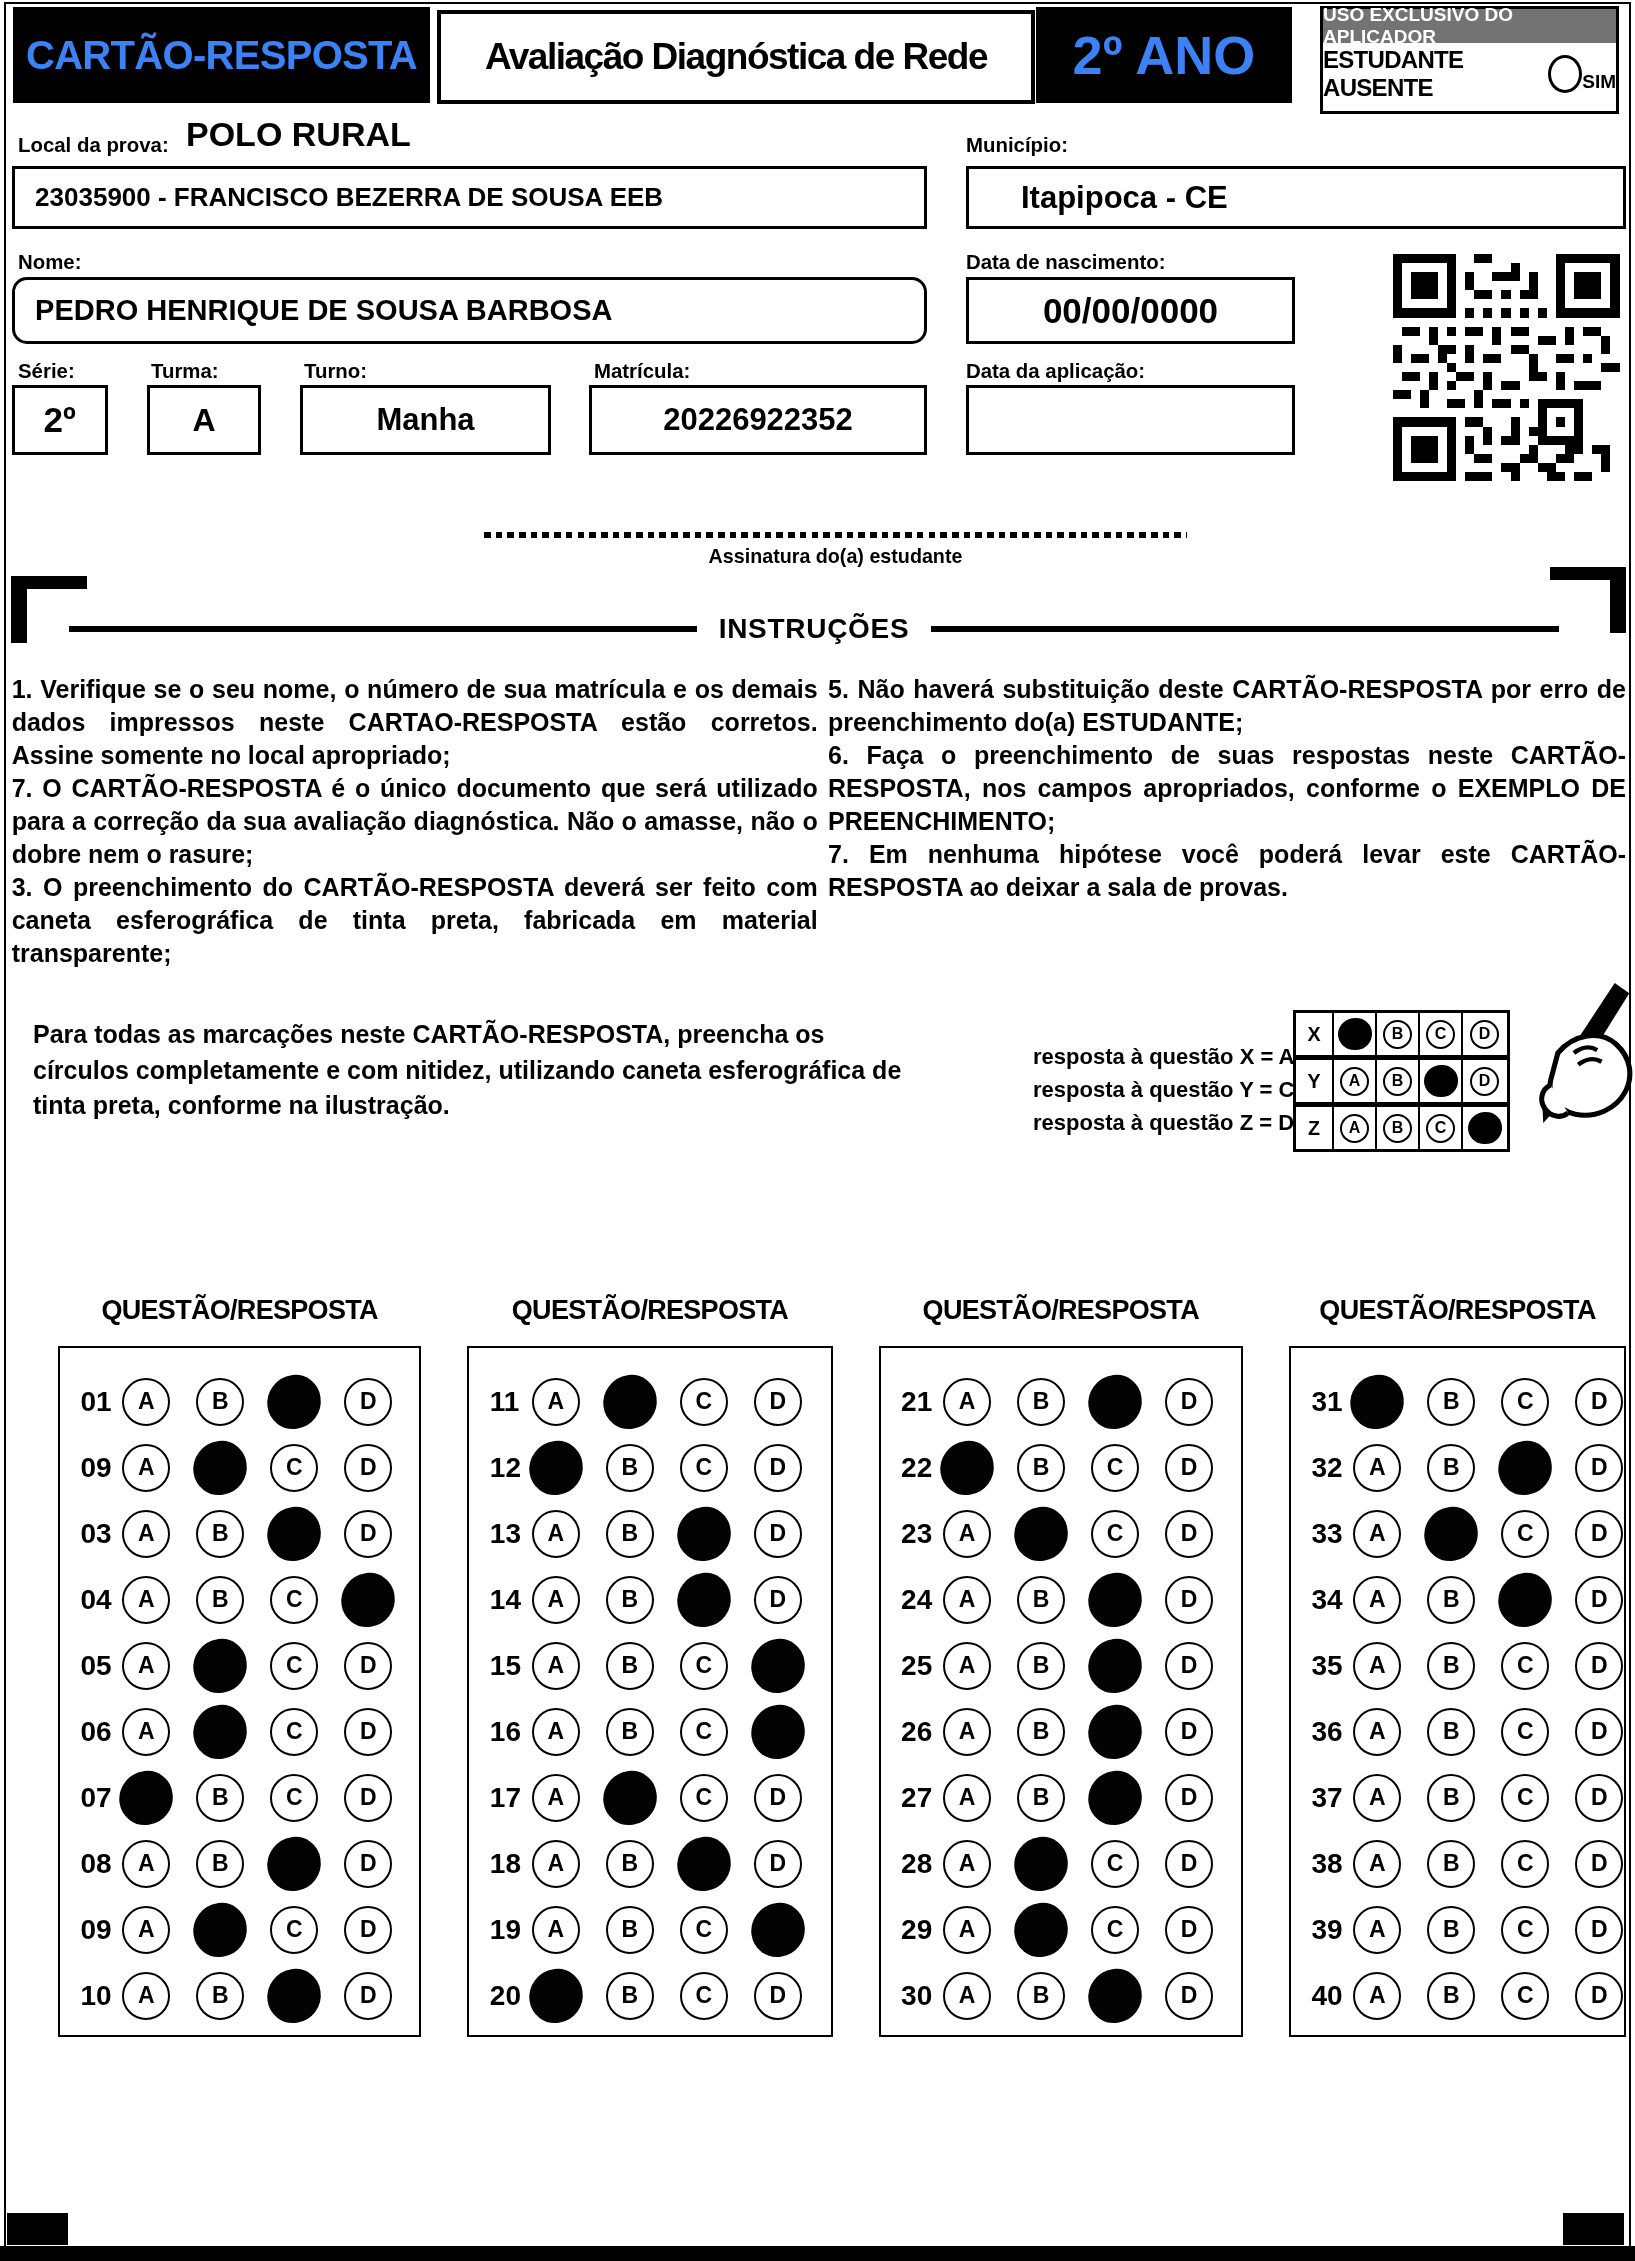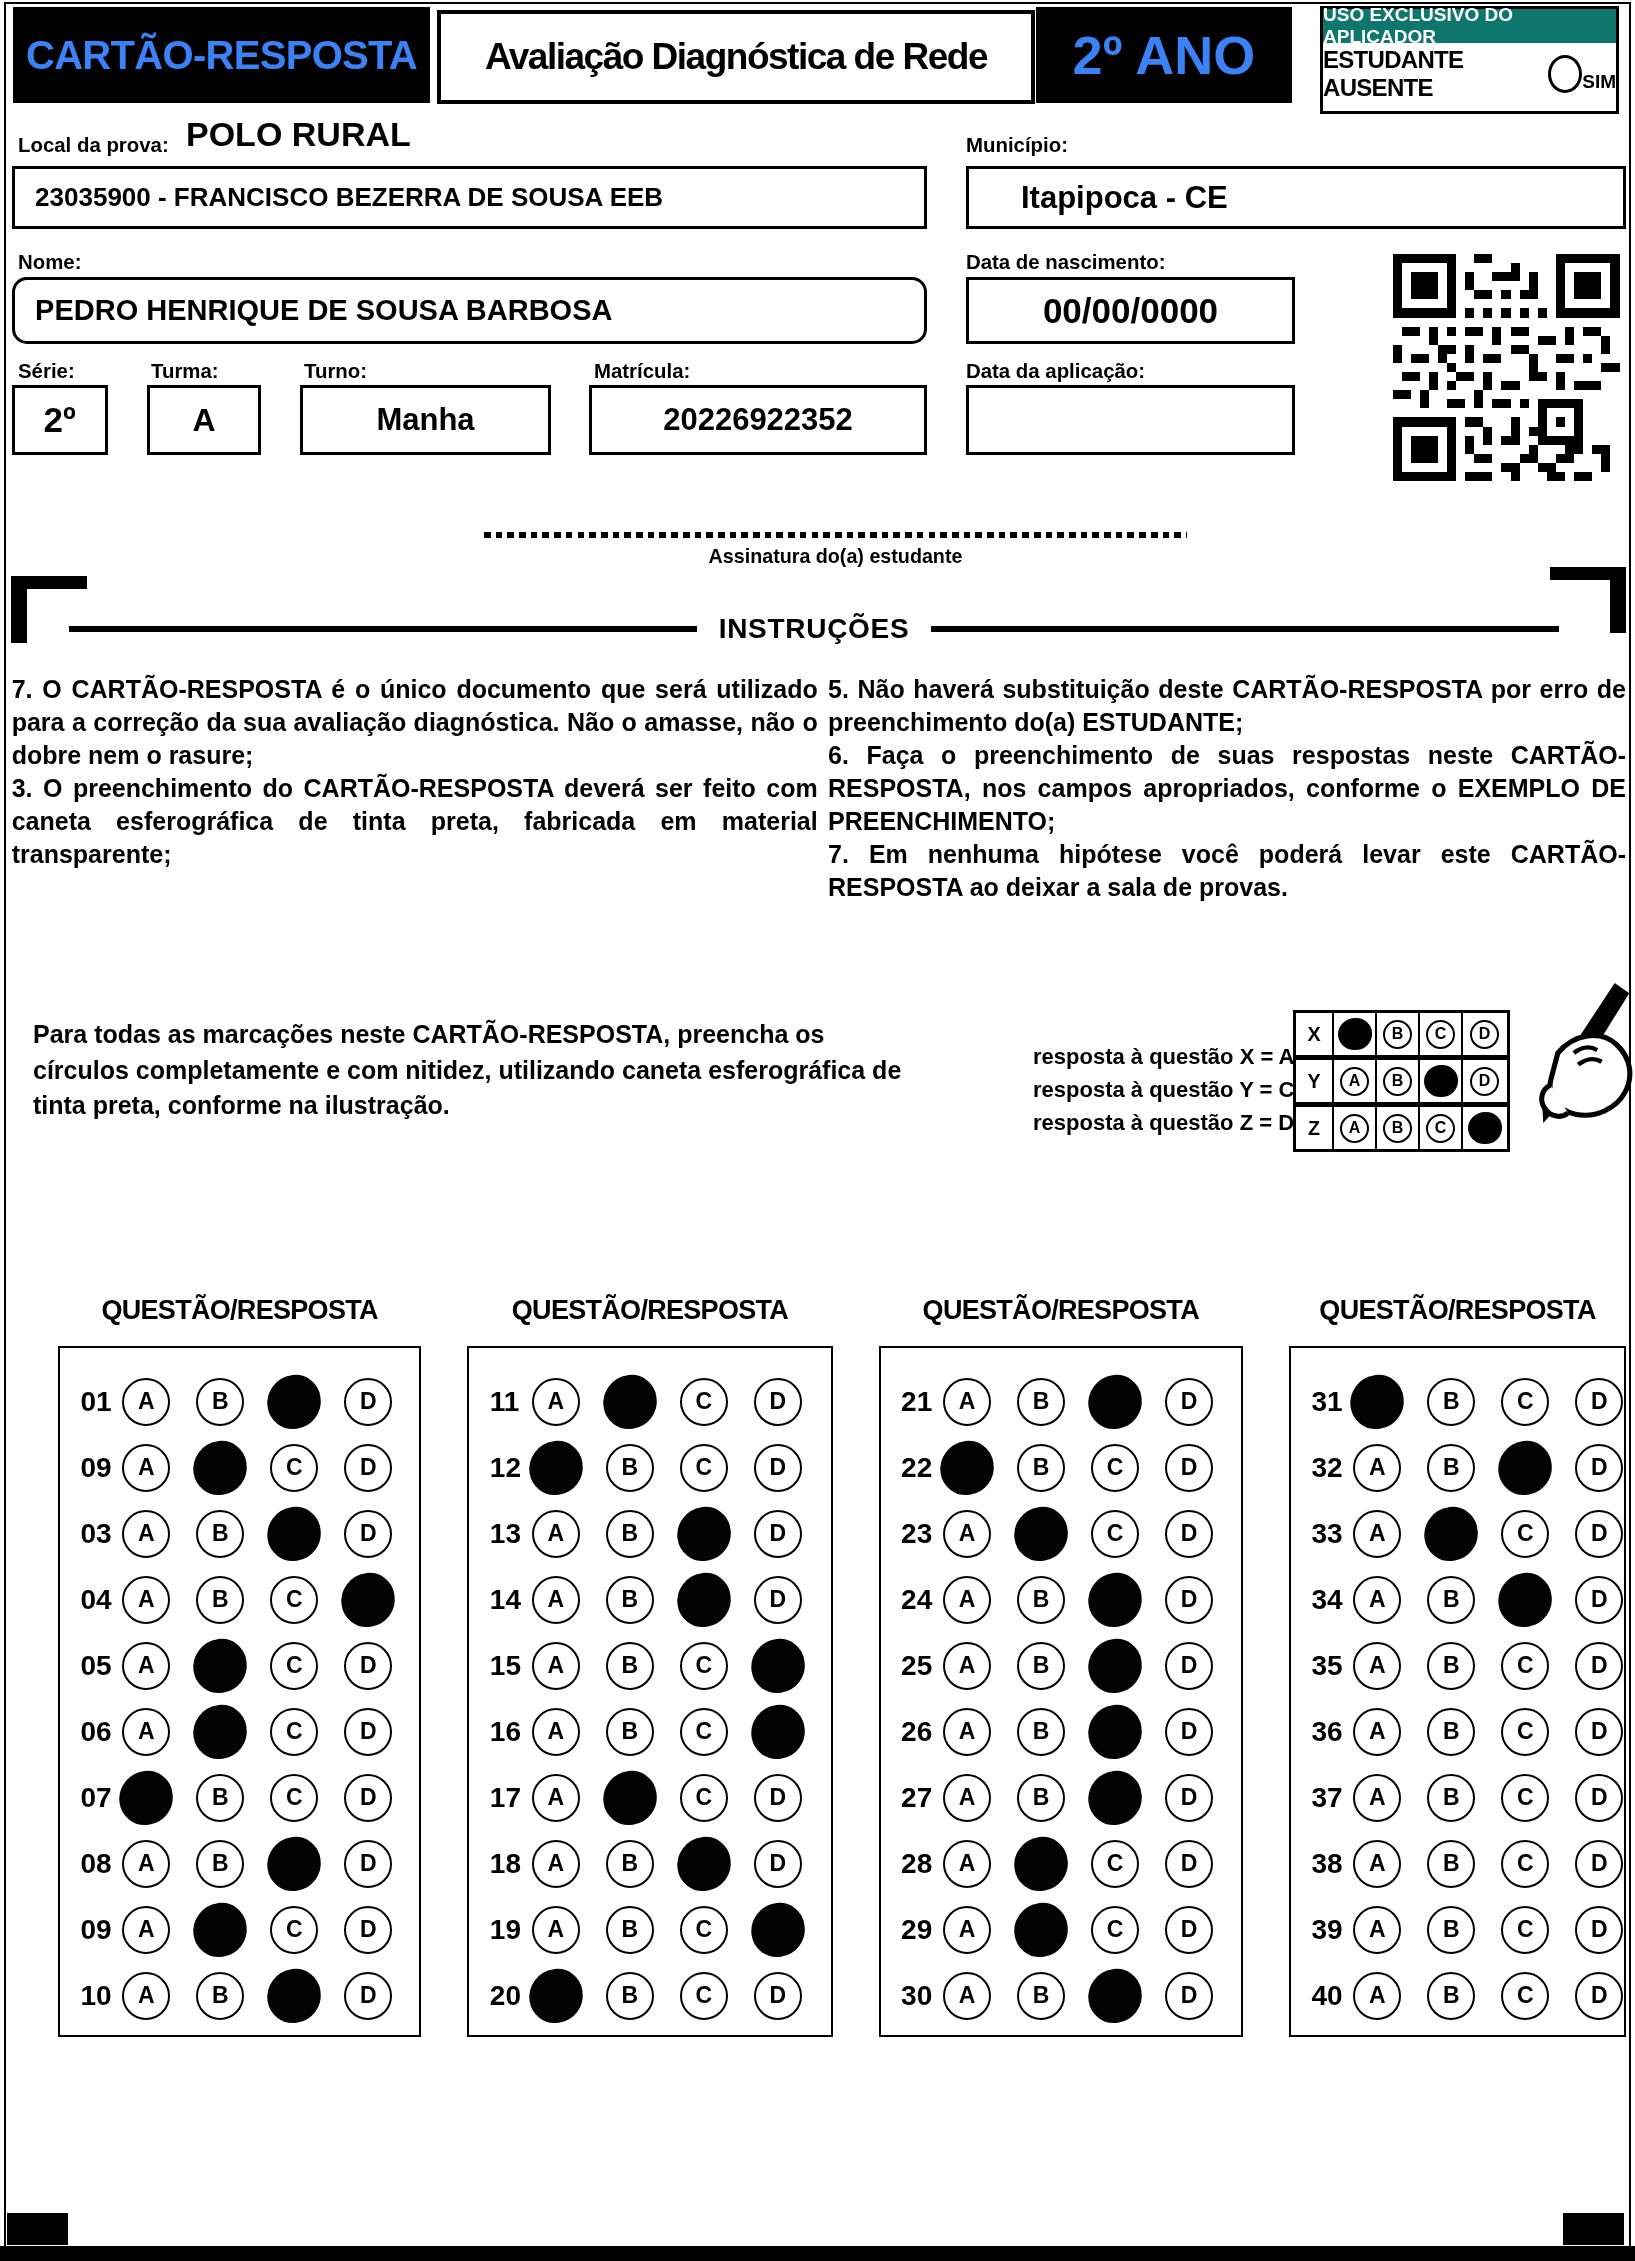--- a/index.html
+++ b/index.html
@@ -12,21 +12,21 @@
   .bottom-bar{position:absolute;left:0;right:0;bottom:0;height:14.6px;background:#000;}
   .corner-sq{position:absolute;background:#000;width:61px;height:32px;bottom:16px;}
   .corner-sq.left{left:7.3px;} .corner-sq.right{left:1563px;}
   
   .black-box{background:#000;color:#3b82f6;display:flex;align-items:center;justify-content:center;}
   .card-title{left:13px;top:7.3px;width:417px;height:96px;font-size:40px;letter-spacing:-0.7px;}
   .exam-title{left:437px;top:10.2px;width:590px;height:86px;border:4.4px solid #000;background:#fff;
     display:flex;align-items:center;justify-content:center;font-size:37px;letter-spacing:-1.5px;}
   .grade-box{left:1036px;top:7.3px;width:256px;height:96px;font-size:54px;}
   .aplicador{left:1320px;top:5.8px;width:293px;height:102px;border:3.6px solid #000;background:#fff;}
-  .apl-header{background:#0f766e;color:#fff;height:34px;display:flex;align-items:center;justify-content:center;
+  .apl-header{background:#737373;color:#fff;height:34px;display:flex;align-items:center;justify-content:center;
     font-size:19px;}
   .apl-body{height:63px;display:flex;align-items:center;justify-content:space-between;gap:0;}
   .apl-label{font-size:24px;letter-spacing:-0.7px;}
   .apl-circle{width:38px;height:38px;border:3.6px solid #000;border-radius:50%;box-sizing:border-box;}
   .apl-sim{font-size:19px;margin-top:16px;}
   
   .f-label{font-size:20.4px;}
   .f-box{border:3.6px solid #000;box-sizing:border-box;display:flex;align-items:center;background:#fff;}
   .local-value{font-size:34px;}
   .school-box{left:11.7px;top:166px;width:915px;height:63px;padding-left:20.4px;font-size:26px;}
@@ -221,20 +221,21 @@
 
 <div class="bracket tl"></div>
 <div class="bracket tr"></div>
 
 <div class="abs instr-head">
   <div class="rule"></div>
   <div class="instr-title">INSTRUÇÕES</div>
   <div class="rule"></div>
 </div>
 <div class="abs instr-col instr-left" id="instr-left">
+    <p class="instr-item">1. Verifique se o seu nome, o número de sua matrícula e os demais dados impressos neste CARTAO-RESPOSTA estão corretos. Assine somente no local apropriado;</p>
     <p class="instr-item">7. O CARTÃO-RESPOSTA é o único documento que será utilizado para a correção da sua avaliação diagnóstica. Não o amasse, não o dobre nem o rasure;</p>
     <p class="instr-item">3. O preenchimento do CARTÃO-RESPOSTA deverá ser feito com caneta esferográfica de tinta preta, fabricada em material transparente;</p>
   </div>
 <div class="abs instr-col instr-right" id="instr-right">
     <p class="instr-item">5. Não haverá substituição deste CARTÃO-RESPOSTA por erro de preenchimento do(a) ESTUDANTE;</p>
     <p class="instr-item">6. Faça o preenchimento de suas respostas neste CARTÃO-RESPOSTA, nos campos apropriados, conforme o EXEMPLO DE PREENCHIMENTO;</p>
     <p class="instr-item">7. Em nenhuma hipótese você poderá levar este CARTÃO-RESPOSTA ao deixar a sala de provas.</p>
   </div>
 
 <div class="abs example-text">Para todas as marcações neste CARTÃO-RESPOSTA, preencha os círculos completamente e com nitidez, utilizando caneta esferográfica de tinta preta, conforme na ilustração.</div>

